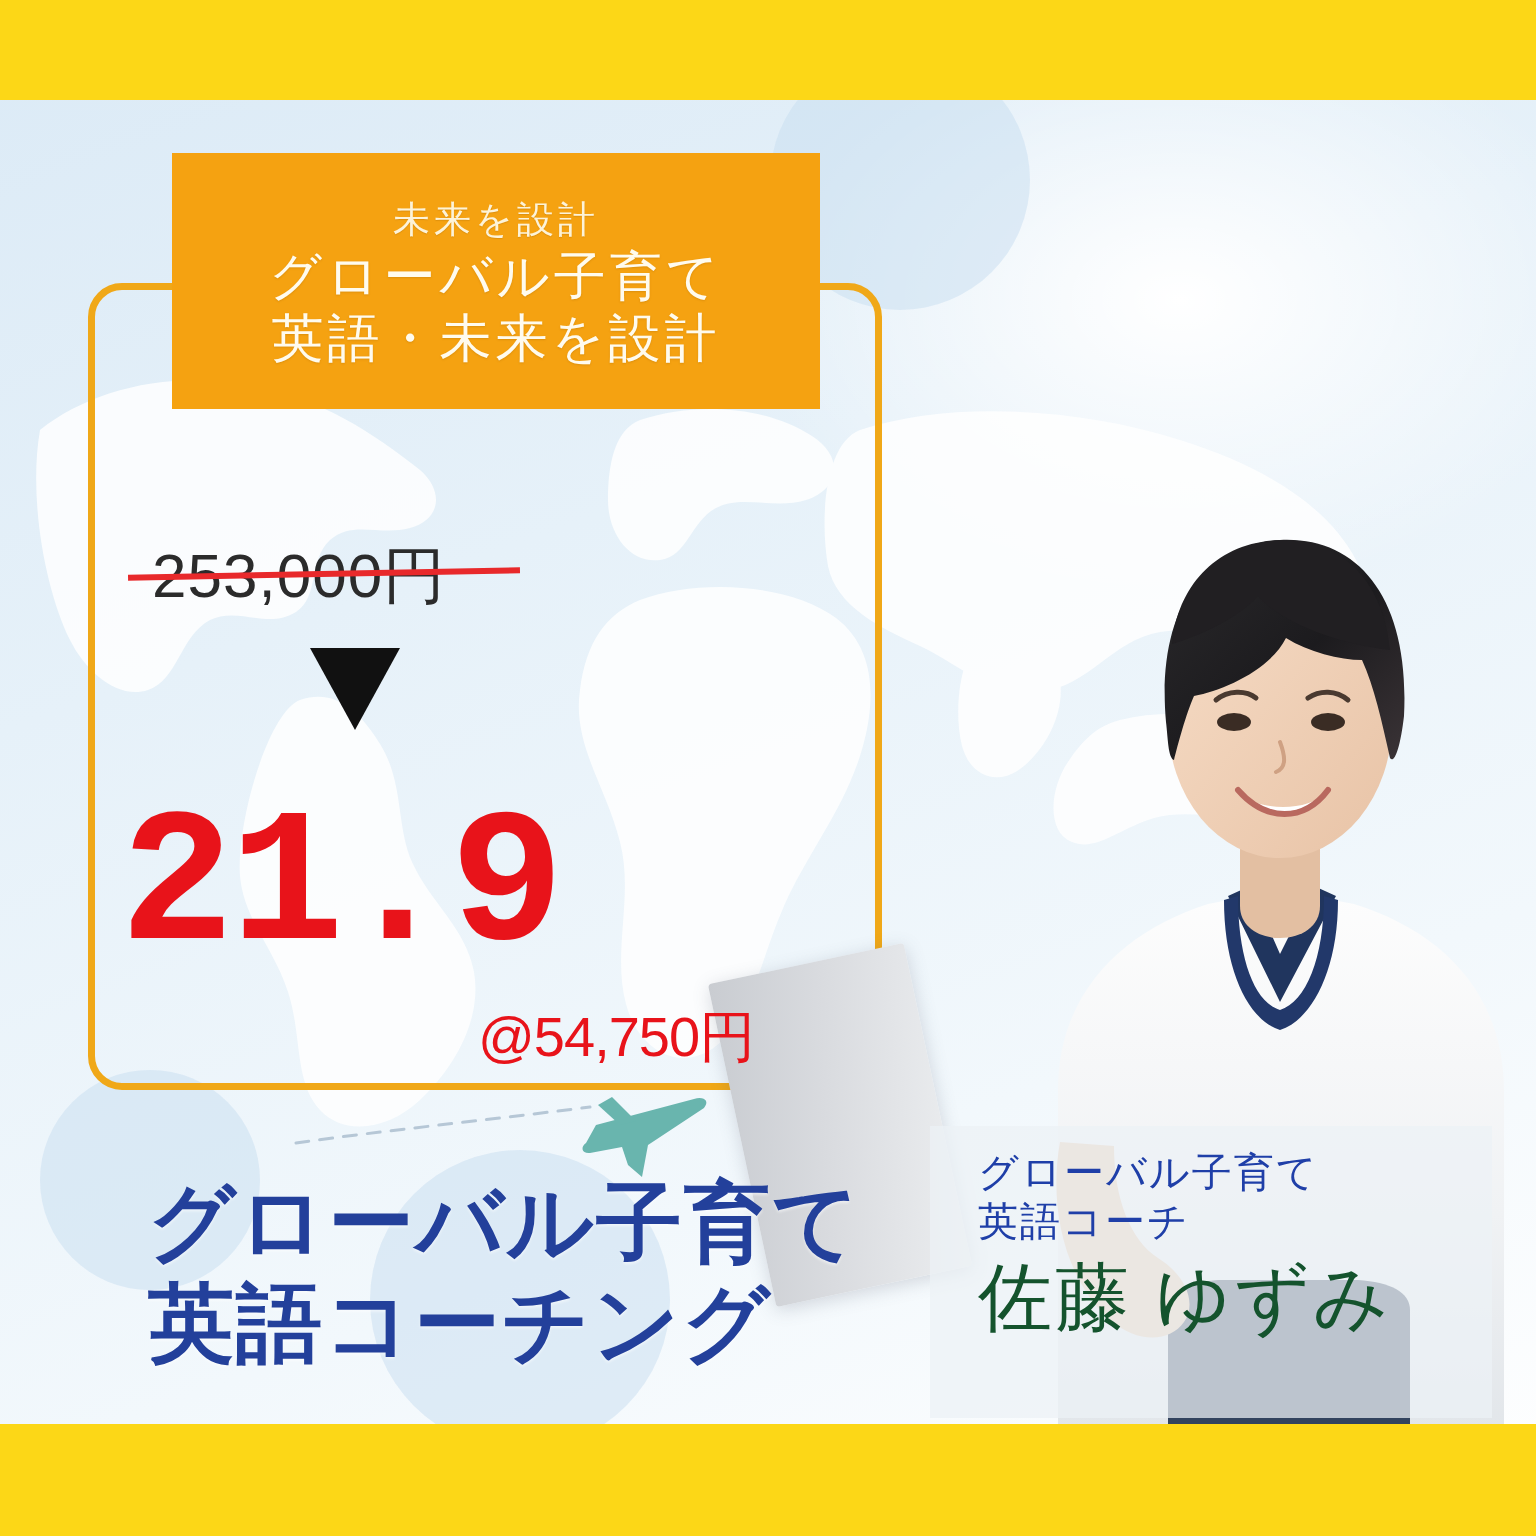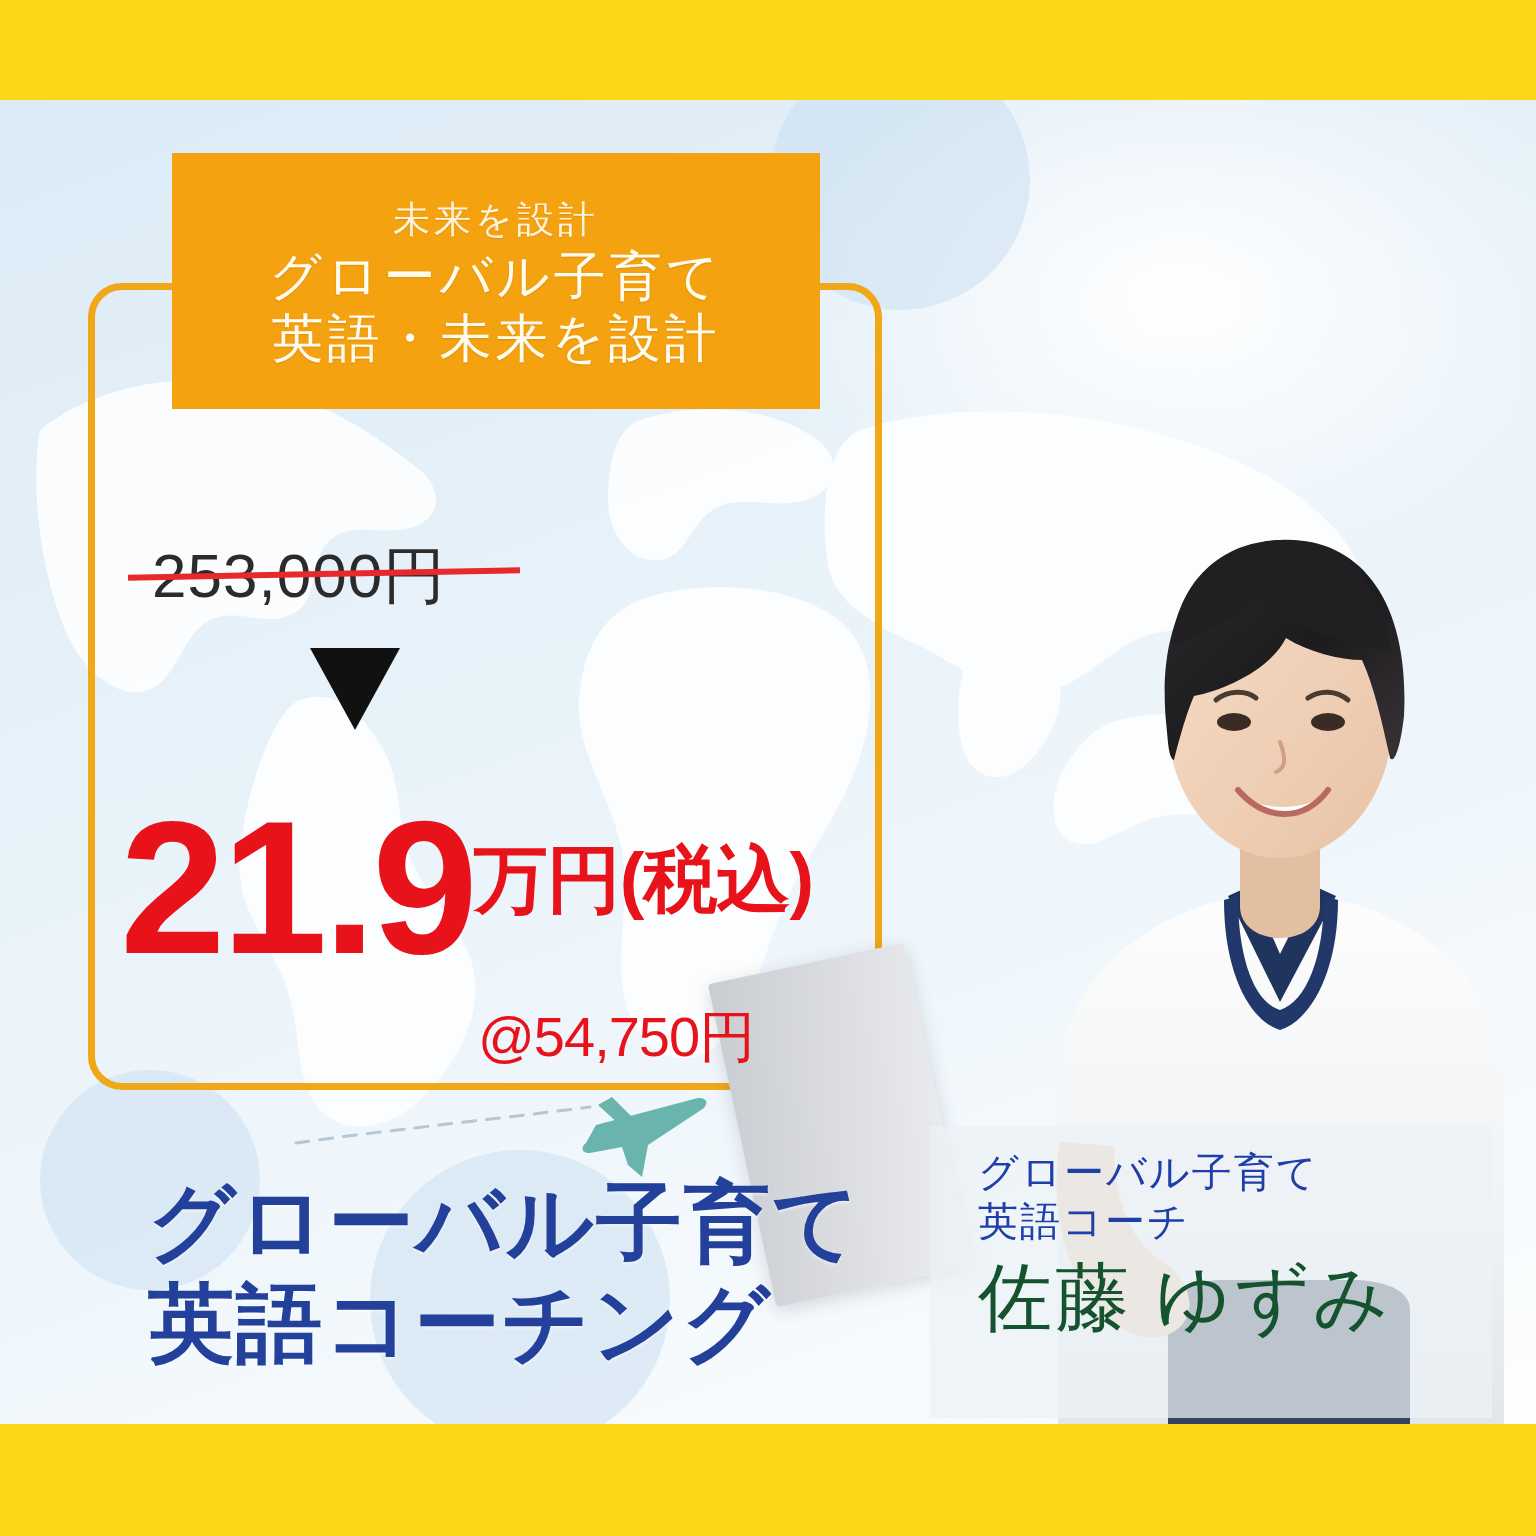--- a/index.html
+++ b/index.html
@@ -130,22 +130,23 @@
     border-top: 82px solid #111111;
     z-index: 22;
   }
 
   .price-row {
     position: absolute;
     left: 120px;
     top: 806px;
     z-index: 22;
     display: flex;
-    align-items: center;
-    white-space: nowrap;
+    align-items: flex-start;
+    white-space: nowrap;
+    font-family: Liberation Mono, monospace;
   }
   .price-main {
     font-size: 190px;
     font-weight: bold;
     color: #e8131a;
     line-height: 0.86;
     letter-spacing: -4px;
   }
   .price-unit {
     font-size: 74px;
@@ -332,21 +333,20 @@
     <div class="orange-line-3">英語・未来を設計</div>
   </div>
 
   <div class="old-price">253,000円</div>
   <div class="strike"></div>
 
   <div class="arrow-down"></div>
 
   <div class="price-row">
     <span class="price-main">21.9</span>
-    <span class="price-unit">万円(税込)</span>
   </div>
   <div class="price-sub">@54,750円</div>
 
   <svg class="flight" viewBox="0 0 420 110">
     <path d="M6,58 C90,46 190,36 300,22" stroke="#b6c7d6" stroke-width="3" stroke-dasharray="13 11" fill="none" stroke-linecap="round"></path>
     <g fill="#69b5ae">
       <path d="M306,40 L404,14 C414,11 420,16 414,23 L358,60 L352,92 L338,80 L332,62 L300,68 C292,69 290,62 296,58 Z"></path>
       <path d="M322,12 L346,36 L330,40 L308,20 Z"></path>
     </g>
   </svg>

